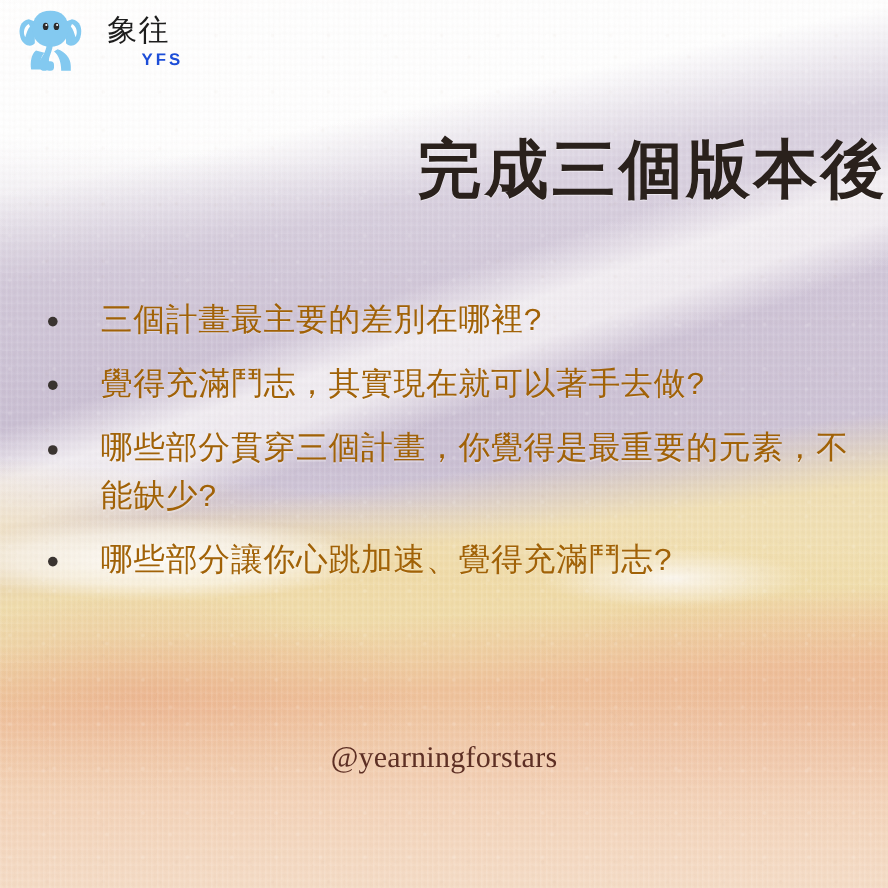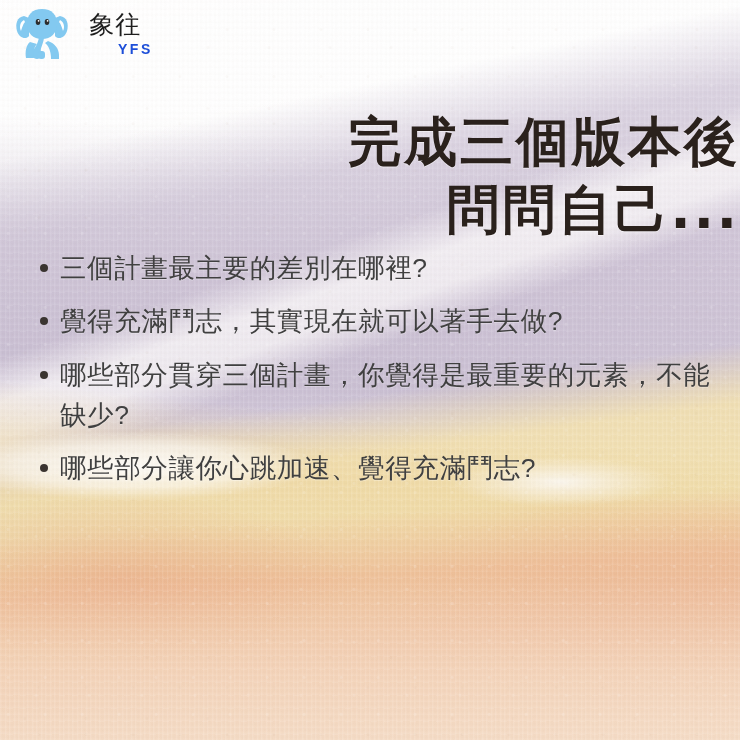--- a/index.html
+++ b/index.html
@@ -249,24 +249,25 @@
     width: 8px;
     height: 8px;
     border-radius: 50%;
     background: #3a3430;
     margin-top: 16px;
   }
   .q-text {
     flex: 1 1 auto;
     font-size: 26.5px;
     line-height: 1.52;
-    color: #404040;
+    color: #a16207;
     letter-spacing: 0.6px;
-    font-family: Liberation Sans, sans-serif;
+    font-family: Liberation Mono, monospace;
     text-shadow: 0 1px 0 rgba(255,255,255,0.28);
+    margin-left: 24px;
   }
 
   
   .handle {
     position: absolute;
     left: 0;
     right: 0;
     top: 618px;
     text-align: center;
     font-family: "Liberation Serif", "DejaVu Serif", serif;
@@ -326,21 +327,20 @@
         </g>
       </svg>
       <div class="brand-text">
         <span class="brand-cn">象往</span>
         <span class="brand-en">YFS</span>
       </div>
     </div>
 
     <div class="headline">
       <span class="headline-line">完成三個版本後</span>
-      <span class="headline-line">問問自己...</span>
     </div>
 
     <ul class="questions">
       <li class="q-item">
         <span class="q-bullet"></span>
         <span class="q-text">三個計畫最主要的差別在哪裡?</span>
       </li>
       <li class="q-item">
         <span class="q-bullet"></span>
         <span class="q-text">覺得充滿鬥志，其實現在就可以著手去做?</span>
@@ -348,15 +348,16 @@
       <li class="q-item">
         <span class="q-bullet"></span>
         <span class="q-text">哪些部分貫穿三個計畫，你覺得是最重要的元素，不能缺少?</span>
       </li>
       <li class="q-item">
         <span class="q-bullet"></span>
         <span class="q-text">哪些部分讓你心跳加速、覺得充滿鬥志?</span>
       </li>
     </ul>
 
+    <div class="handle">@yearningforstars</div>
 
   </div>
 </div>
 
 </body></html>

